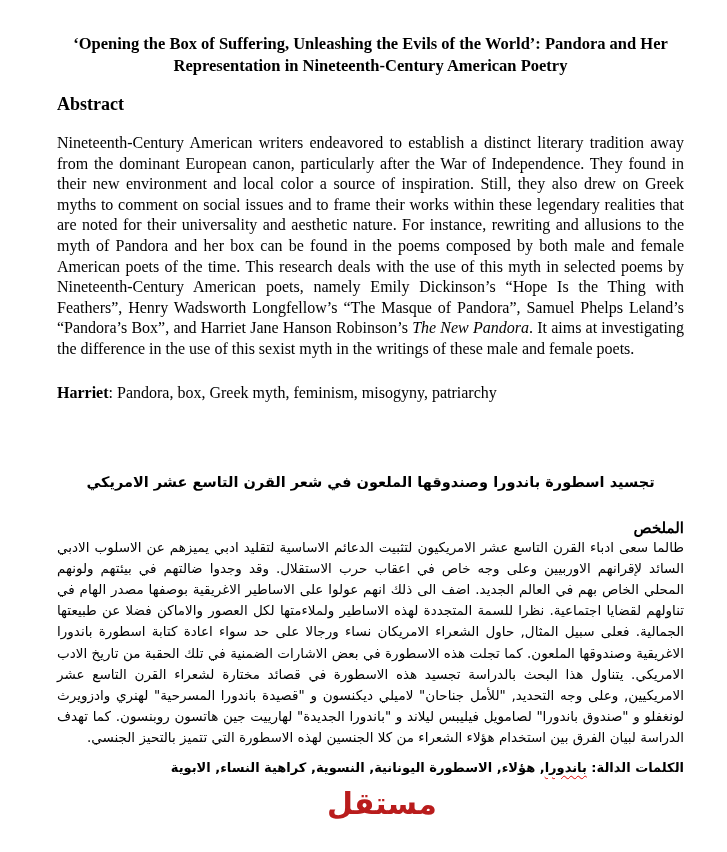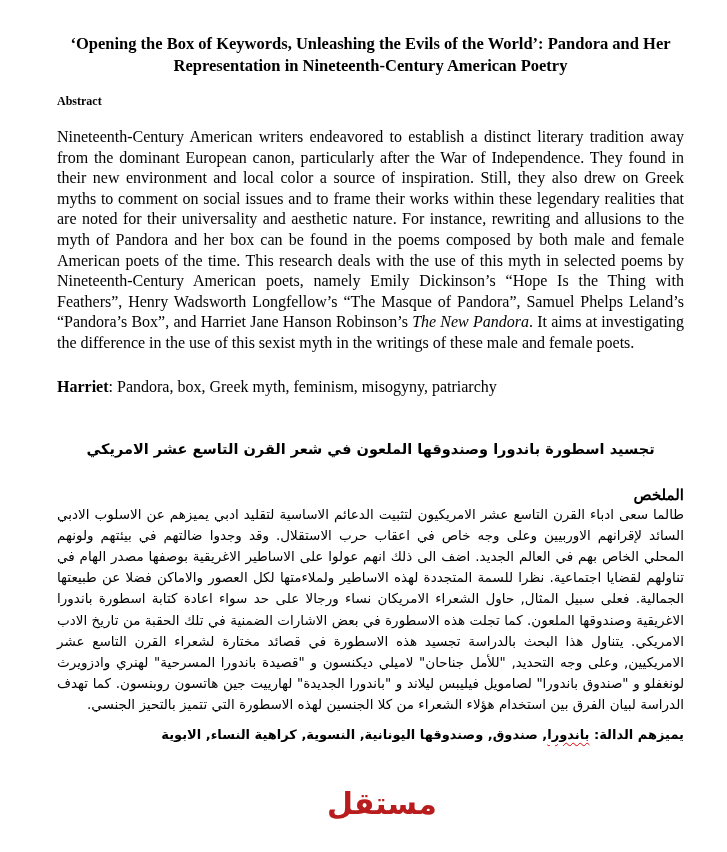--- a/index.html
+++ b/index.html
@@ -22,39 +22,39 @@
   h1, h2, h3, p { margin: 0; padding: 0; font-weight: normal; }
 
   .en-title {
     font-size: 16.5px;
     line-height: 21.5px;
     font-weight: bold;
     text-align: center;
   }
   .en-heading {
     margin-top: 18px;
-    font-size: 12px;
+    font-size: 18px;
     font-weight: bold;
     text-align: left;
   }
   .en-para {
     margin-top: 18px;
     font-size: 16px;
     line-height: 20.6px;
     text-align: justify;
   }
   .en-para i { font-style: italic; }
   .en-keywords {
     margin-top: 24px;
     font-size: 16px;
   }
   .en-keywords b { font-weight: bold; }
 
   .ar-title {
-    margin-top: 45px;
+    margin-top: 72px;
     direction: rtl;
     text-align: center;
     font-weight: bold;
     font-size: 14.5px;
     font-family: "DejaVu Sans", sans-serif;
   }
   .ar-heading {
     margin-top: 29px;
     direction: rtl;
     text-align: right;
@@ -99,30 +99,30 @@
 </style>
 </head>
 <body>
 
 <div class="page">
 
   <div class="watermark" style="color: #b91c1c;">مستقل</div>
 
   <div class="content">
 
-    <h1 class="en-title">‘Opening the Box of Keywords, Unleashing the Evils of the World’: Pandora and Her Representation in Nineteenth-Century American Poetry</h1>
+    <h1 class="en-title">‘Opening the Box of Suffering, Unleashing the Evils of the World’: Pandora and Her Representation in Nineteenth-Century American Poetry</h1>
 
     <h2 class="en-heading">Abstract</h2>
 
     <p class="en-para"><span>Nineteenth-Century American writers endeavored to establish a distinct literary tradition away from the dominant European canon, particularly after the War of Independence. They found in their new environment and local color a source of inspiration. Still, they also drew on Greek myths to comment on social issues and to frame their works within these legendary realities that are noted for their universality and aesthetic nature. For instance, rewriting and allusions to the myth of Pandora and her box can be found in the poems composed by both male and female American poets of the time. This research deals with the use of this myth in selected poems by Nineteenth-Century American poets, namely Emily Dickinson’s “Hope Is the Thing with Feathers”, Henry Wadsworth Longfellow’s “The Masque of Pandora”, Samuel Phelps Leland’s “Pandora’s Box”, and Harriet Jane Hanson Robinson’s </span><i>The New Pandora</i><span>. It aims at investigating the difference in the use of this sexist myth in the writings of these male and female poets.</span></p>
 
     <p class="en-keywords"><b>Harriet</b><span>: Pandora, box, Greek myth, feminism, misogyny, patriarchy</span></p>
 
     <h2 class="ar-title" dir="rtl">تجسيد اسطورة باندورا وصندوقها الملعون في شعر القرن التاسع عشر الامريكي</h2>
 
     <h3 class="ar-heading" dir="rtl">الملخص</h3>
 
     <p class="ar-para" dir="rtl">طالما سعى ادباء القرن التاسع عشر الامريكيون لتثبيت الدعائم الاساسية لتقليد ادبي يميزهم عن الاسلوب الادبي السائد لإقرانهم الاوربيين وعلى وجه خاص في اعقاب حرب الاستقلال. وقد وجدوا ضالتهم في بيئتهم ولونهم المحلي الخاص بهم في العالم الجديد. اضف الى ذلك انهم عولوا على الاساطير الاغريقية بوصفها مصدر الهام في تناولهم لقضايا اجتماعية. نظرا للسمة المتجددة لهذه الاساطير ولملاءمتها لكل العصور والاماكن فضلا عن طبيعتها الجمالية. فعلى سبيل المثال, حاول الشعراء الامريكان نساء ورجالا على حد سواء اعادة كتابة اسطورة باندورا الاغريقية وصندوقها الملعون. كما تجلت هذه الاسطورة في بعض الاشارات الضمنية في تلك الحقبة من تاريخ الادب الامريكي. يتناول هذا البحث بالدراسة تجسيد هذه الاسطورة في قصائد مختارة لشعراء القرن التاسع عشر الامريكيين, وعلى وجه التحديد, "للأمل جناحان" لاميلي ديكنسون و "قصيدة باندورا المسرحية" لهنري وادزويرث لونغفلو و "صندوق باندورا" لصامويل فيليبس ليلاند و "باندورا الجديدة" لهارييت جين هاتسون روبنسون. كما تهدف الدراسة لبيان الفرق بين استخدام هؤلاء الشعراء من كلا الجنسين لهذه الاسطورة التي تتميز بالتحيز الجنسي.</p>
 
-    <p class="ar-keywords" dir="rtl"><span>يميزهم الدالة: </span><span class="misspelled">باندورا</span><span>, صندوق, وصندوقها اليونانية, النسوية, كراهية النساء, الابوية</span></p>
+    <p class="ar-keywords" dir="rtl"><span>الكلمات الدالة: </span><span class="misspelled">باندورا</span><span>, هؤلاء, الاسطورة اليونانية, النسوية, كراهية النساء, الابوية</span></p>
 
   </div>
 </div>
 
 </body></html>

